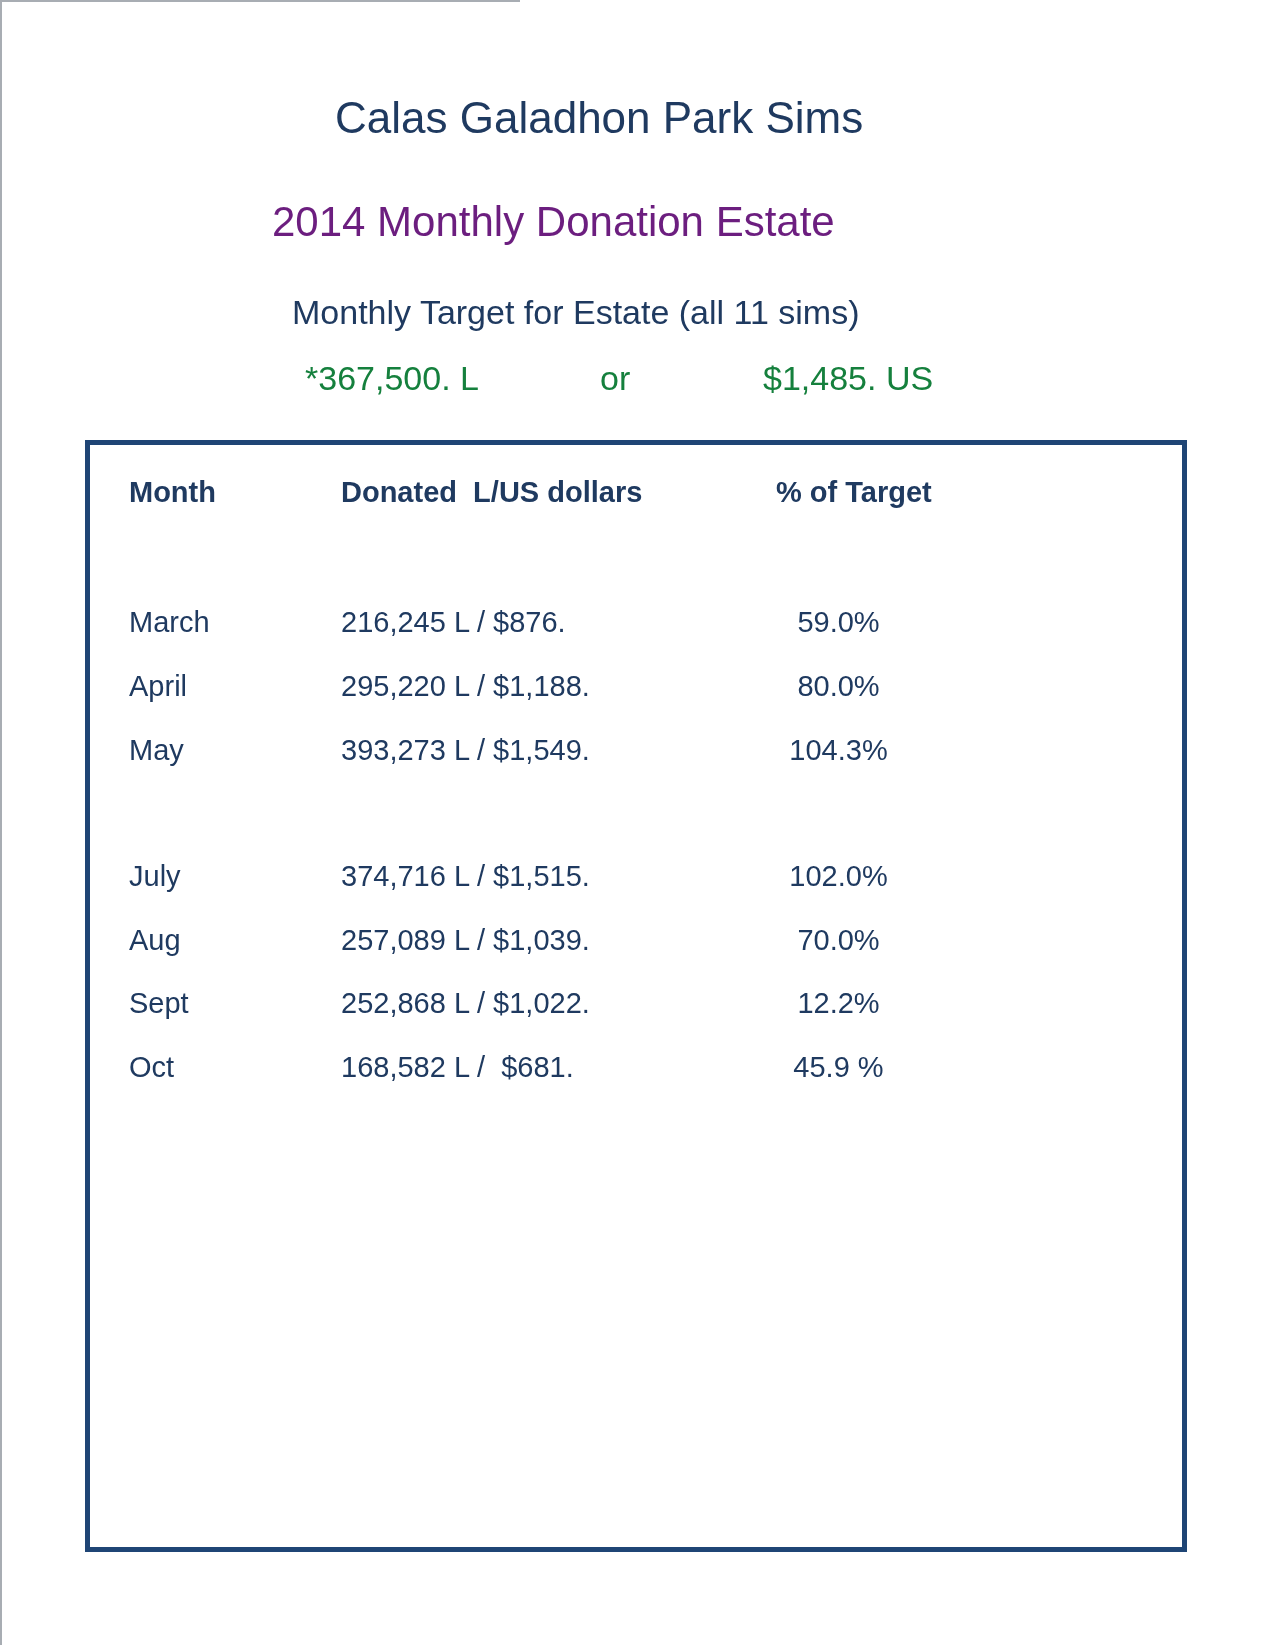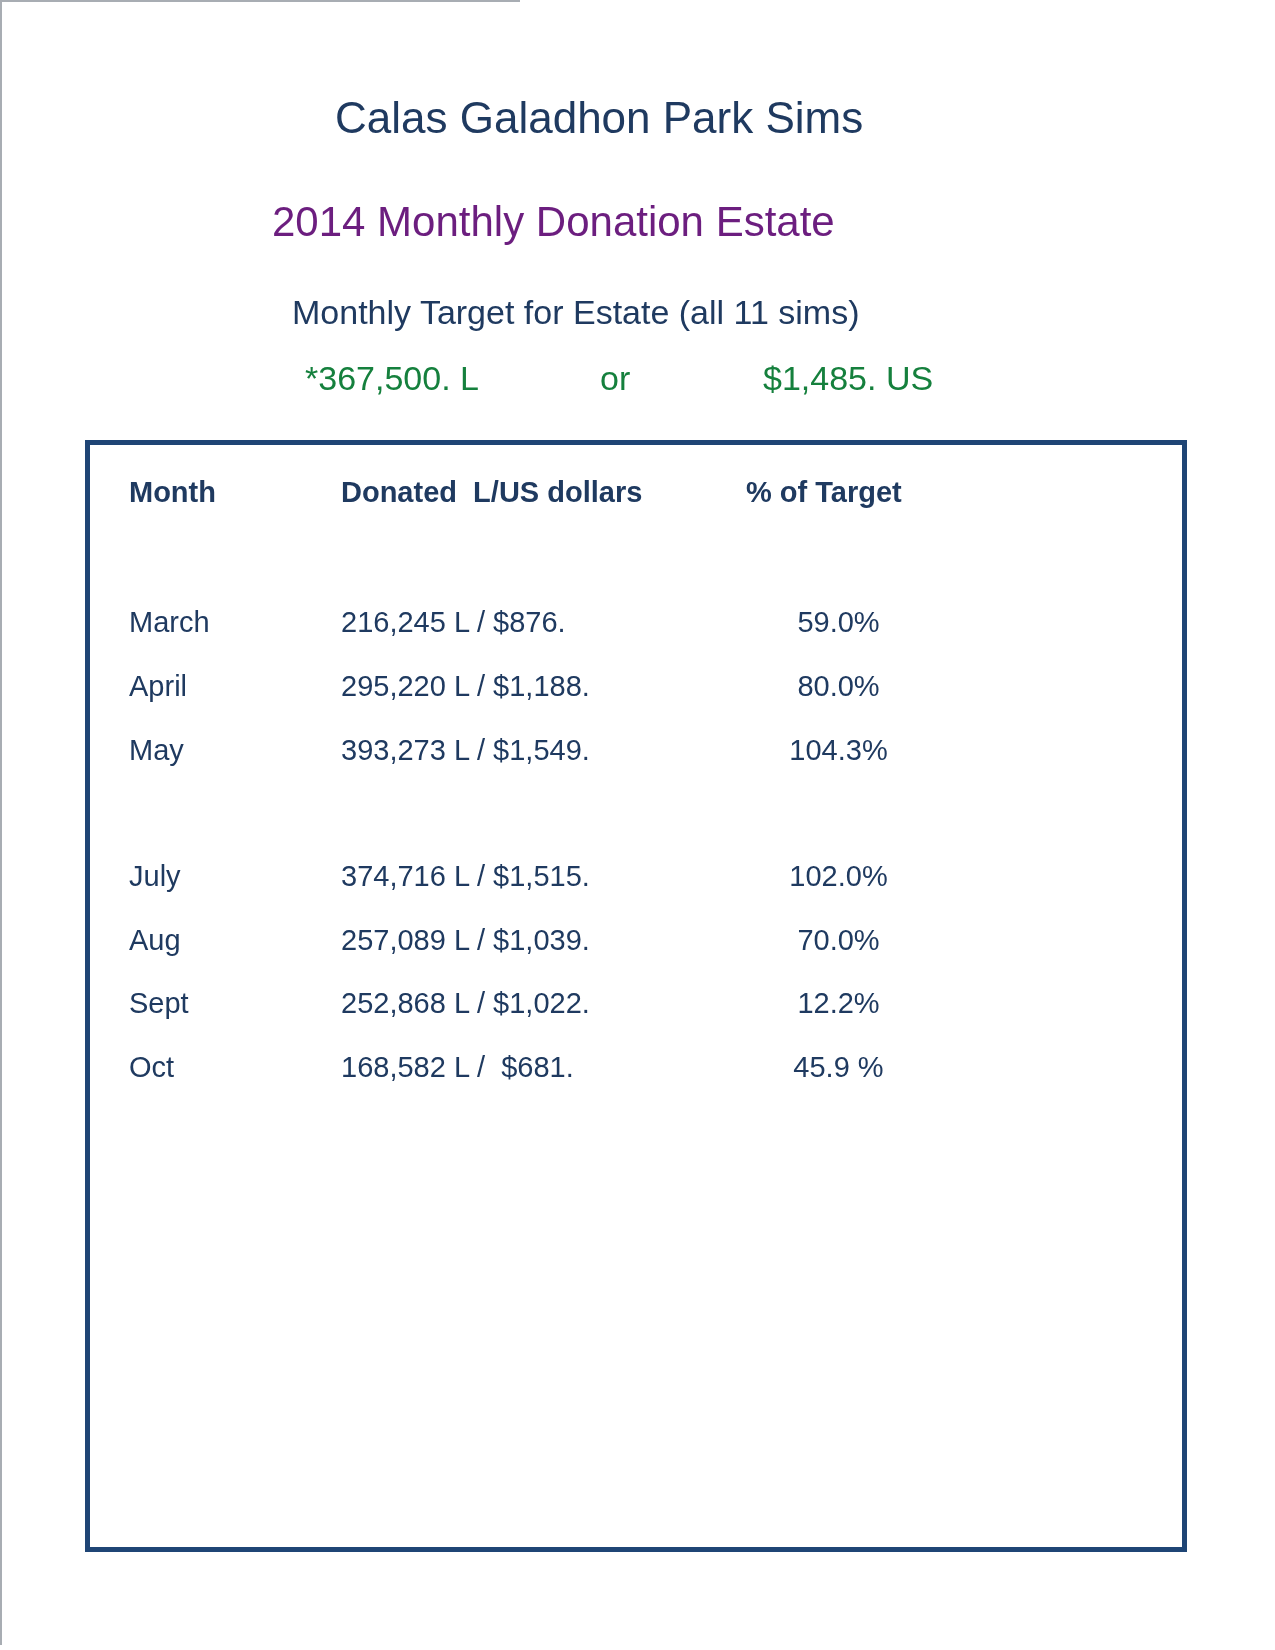--- a/index.html
+++ b/index.html
@@ -43,21 +43,21 @@
     left: 85px; top: 440px;
     width: 1092px; height: 1102px;
     border: 5px solid #1F4575;
     background: transparent;
   }
   .thead, .trow { position: absolute; left: 0; width: 100%; height: 34px; margin-left: 36px; }
   .thead { top: 475px; font-weight: bold; }
   .cell { position: absolute; font-size: 29px; line-height: 34px; white-space: pre; color: #1F3A60; }
   .c-month   { left: 93px; }
   .c-donated { left: 305px; }
-  .c-pct-h   { left: 710px; }
+  .c-pct-h   { left: 740px; }
   .c-pct     { left: 700px; width: 205px; text-align: center; }
 </style>
 </head>
 <body>
 
 <div class="page">
 
   <div class="edge-left"></div>
   <div class="edge-top"></div>
 

